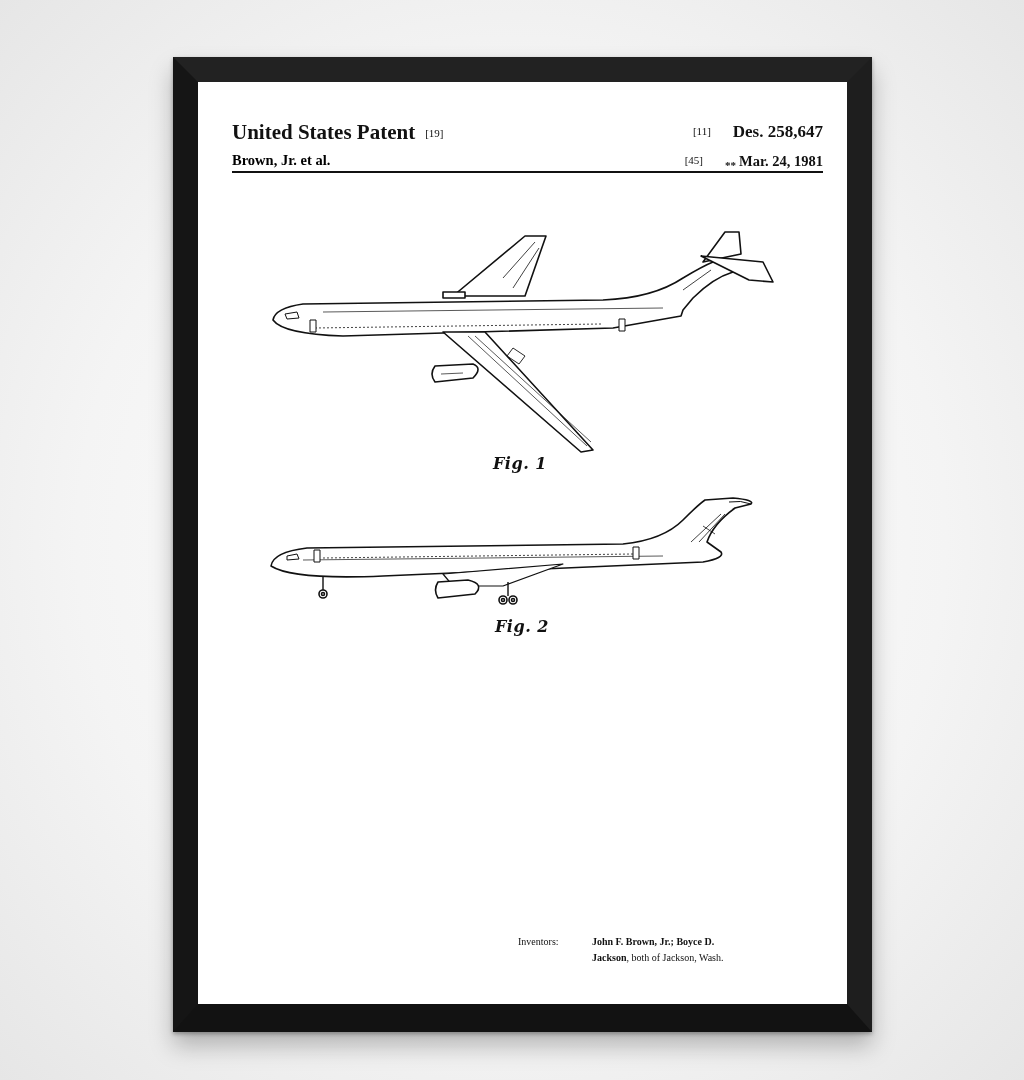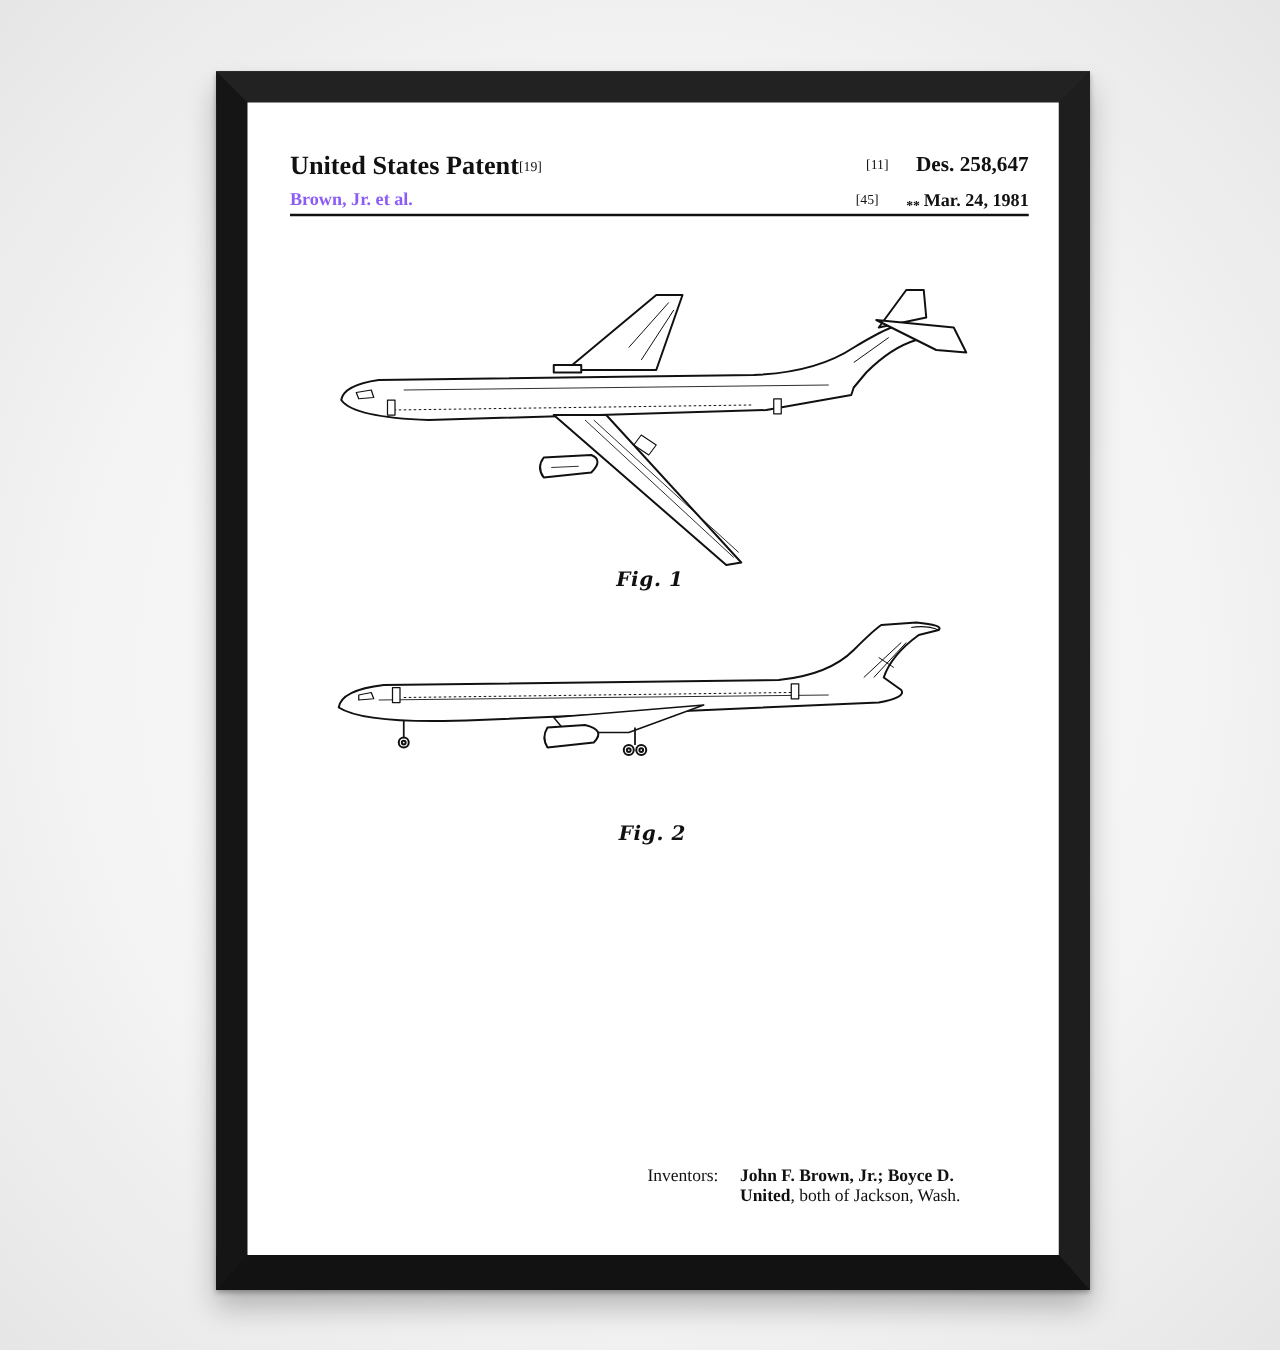--- a/index.html
+++ b/index.html
@@ -19,34 +19,34 @@
       border-top:25px solid #222; border-left:25px solid #151515;
       border-right:25px solid #1e1e1e; border-bottom:28px solid #121212;
       box-sizing:border-box;
     }
     .paper {
       position:absolute; left:25px; top:25px; width:649px; height:922px;
       background:#fff;
     }
     .hdr { position:absolute; left:34px; right:24px; top:38px; }
     .title { position:absolute; left:0; top:0; font-weight:bold; font-size:21px; color:#111; }
-    .ref { font-weight:normal; font-size:11px; margin-left:0; color:#111; vertical-align:2px; }
-    .assignee { position:absolute; left:0; top:32px; font-weight:bold; font-size:14.5px; color:#8b5cf6; }
+    .ref { font-weight:normal; font-size:11px; margin-left:10px; color:#111; vertical-align:2px; }
+    .assignee { position:absolute; left:0; top:32px; font-weight:bold; font-size:14.5px; color:#000000; }
     .num-row { position:absolute; right:0; top:2px; font-size:17px; font-weight:bold; color:#111; white-space:nowrap;margin-left:30px; }
     .date-row { position:absolute; right:0; top:33px; font-size:14.5px; font-weight:bold; color:#111; white-space:nowrap; }
     .num-row .ref, .date-row .ref { margin:0 22px 0 0; }
     .stars { font-size:11px; font-weight:bold; margin-right:3px; vertical-align:-3px; }
     .rule { position:absolute; left:34px; right:24px; top:89px; height:2px; background:#111; }
     .fig { position:absolute; }
     .fig svg { display:block; }
     .caption {
       position:absolute; font-family:"DejaVu Serif", serif; font-style:italic; font-weight:bold;
       font-size:16px; color:#111; letter-spacing:0.5px;
     }
-    .inventors { position:absolute; left:320px; top:852px; font-size:14px; color:#111; line-height:16px; }
+    .inventors { position:absolute; left:320px; top:852px; font-size:10px; color:#111; line-height:16px; }
     .inv-label { display:inline-block; width:74px; }
     .inv-names { display:inline-block; vertical-align:top; }
     b { font-weight:bold; }
   </style>
 </head>
 <body>
 
 <div class="frame">
   <div class="paper">
 
@@ -107,22 +107,22 @@
         <path d="M175 92 L205 90 Q222 94 212 104 L175 108 Q170 100 175 92 Z" fill="#fff"></path>
 
         <path d="M60 86 L60 100 M245 92 L245 106" stroke-width="1.4"></path>
         <circle cx="60" cy="104" r="4" fill="#fff"></circle>
           <circle cx="60" cy="104" r="1.5"></circle>
         <circle cx="240" cy="110" r="4" fill="#fff"></circle>
           <circle cx="240" cy="110" r="1.5"></circle>
         <circle cx="250" cy="110" r="4" fill="#fff"></circle>
           <circle cx="250" cy="110" r="1.5"></circle>
       </svg>
-      <div class="caption" style="left:232px; top:127px;margin-top:40px;">Fig. 2</div>
+      <div class="caption" style="left:232px; top:127px;">Fig. 2</div>
     </div>
 
 
     <div class="inventors">
-      <span class="inv-label">Inventors:</span><span class="inv-names"><b>John F. Brown, Jr.; Boyce D.</b><br><b>United</b><span>, both of Jackson, Wash.</span></span>
+      <span class="inv-label">Inventors:</span><span class="inv-names"><b>John F. Brown, Jr.; Boyce D.</b><br><b>Jackson</b><span>, both of Jackson, Wash.</span></span>
     </div>
 
   </div>
 </div>
 
 </body></html>

